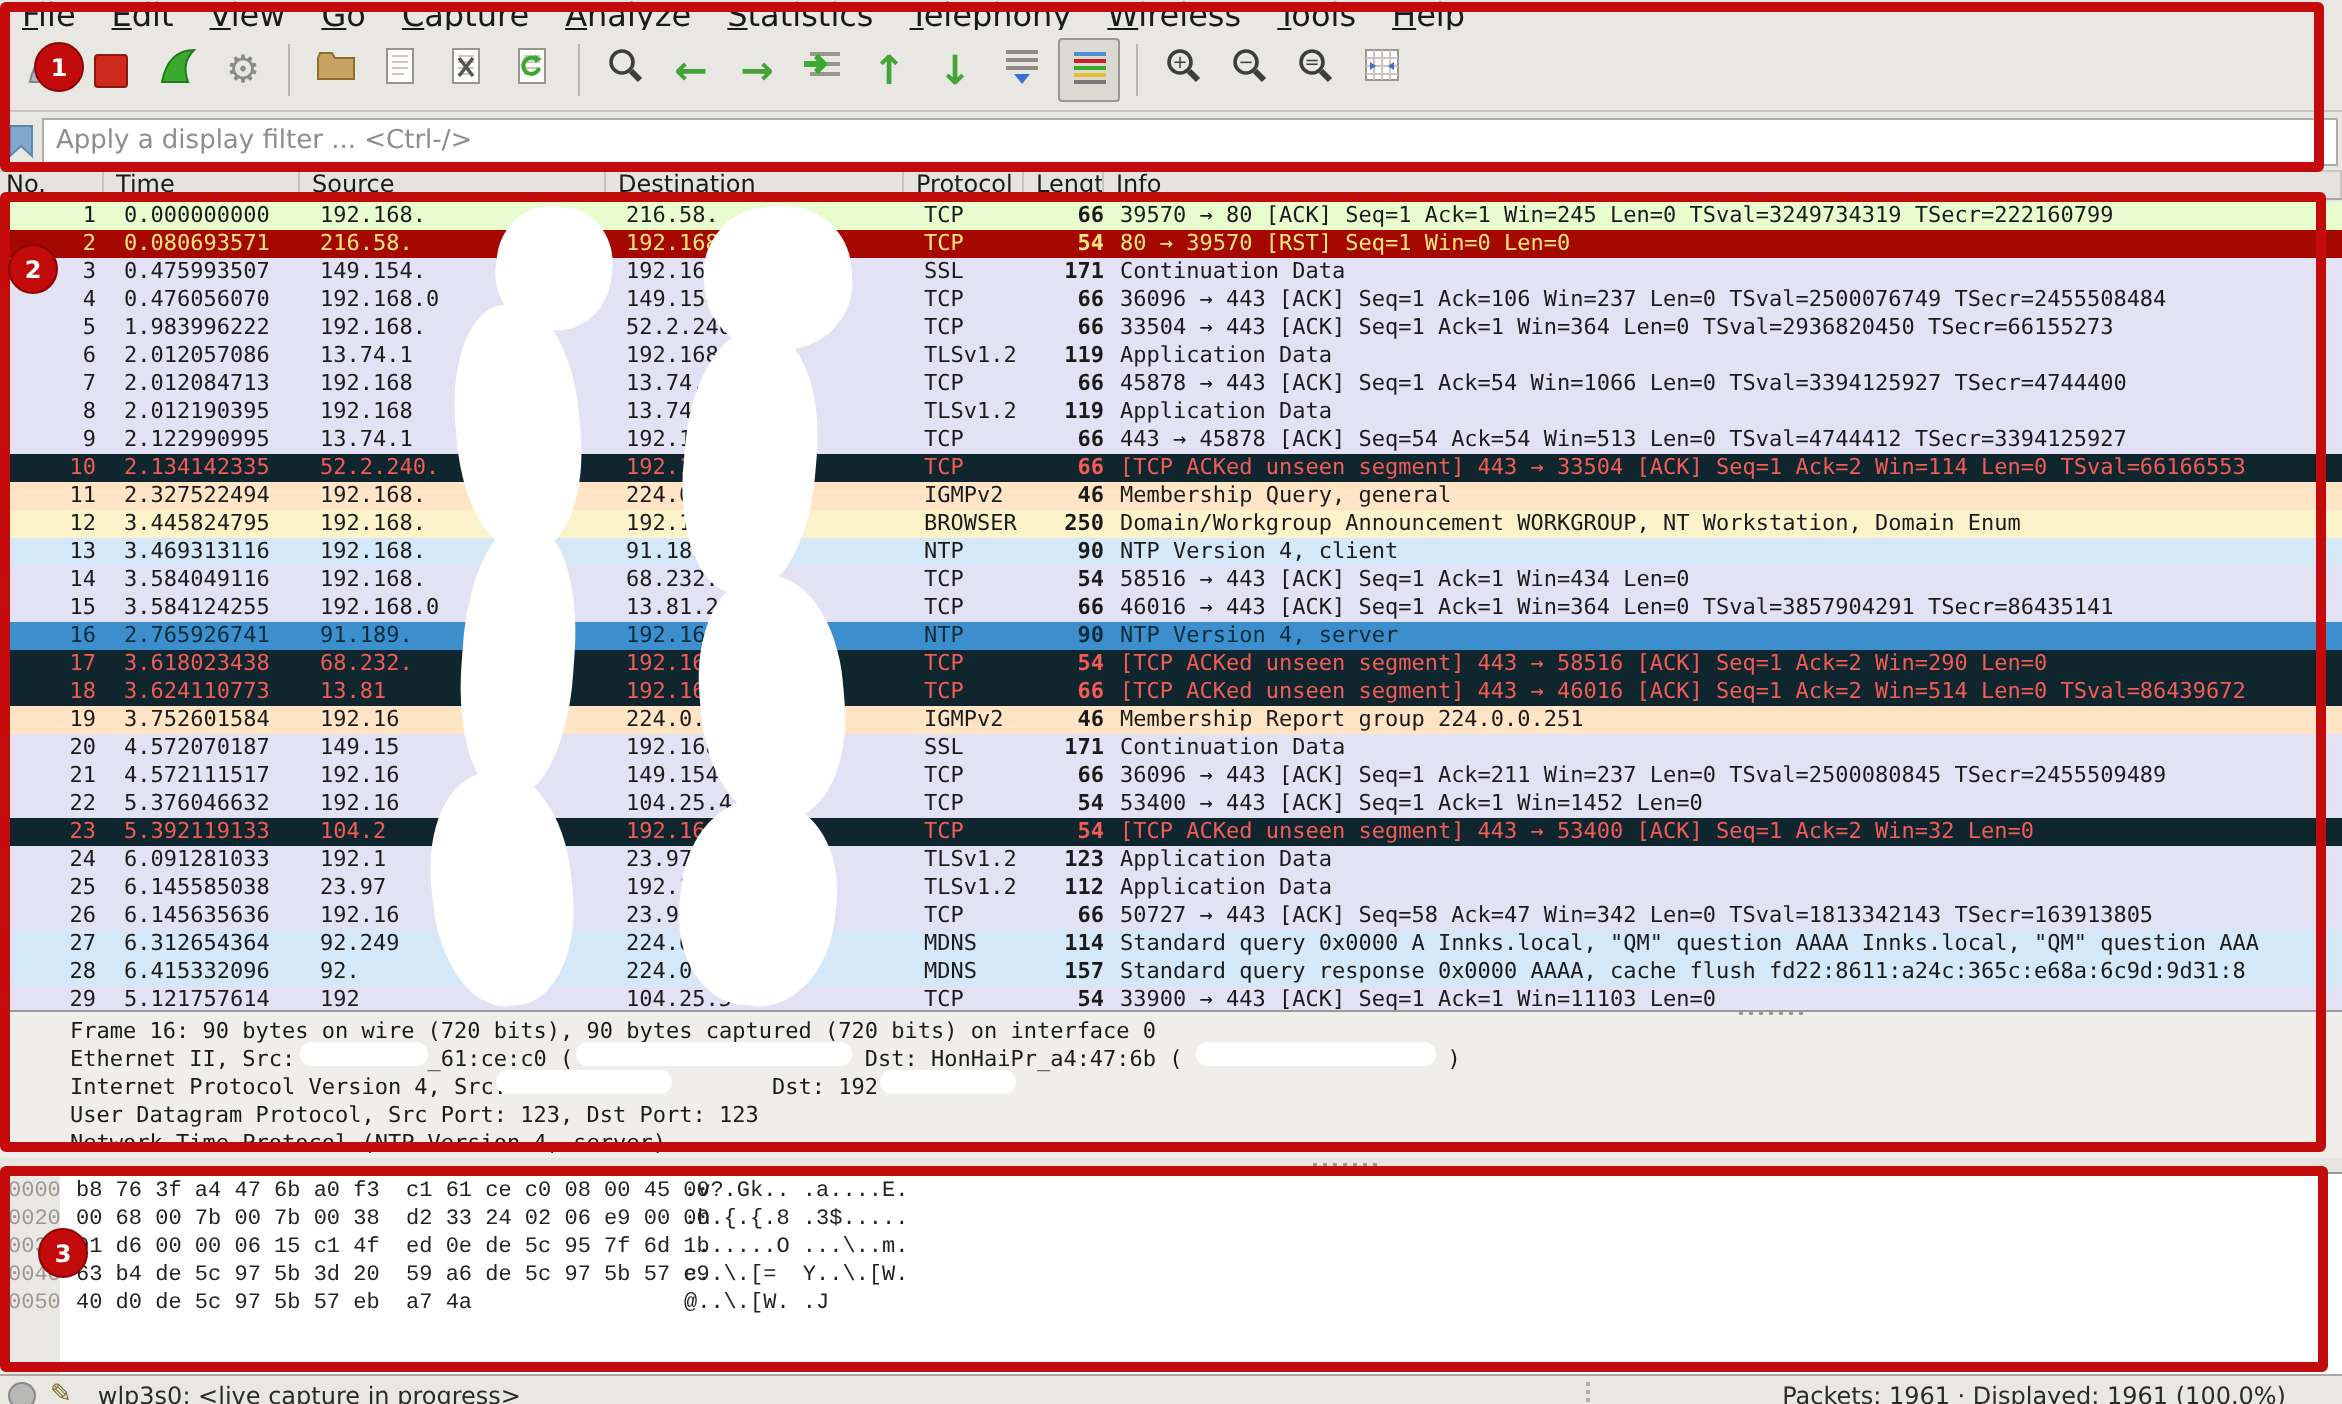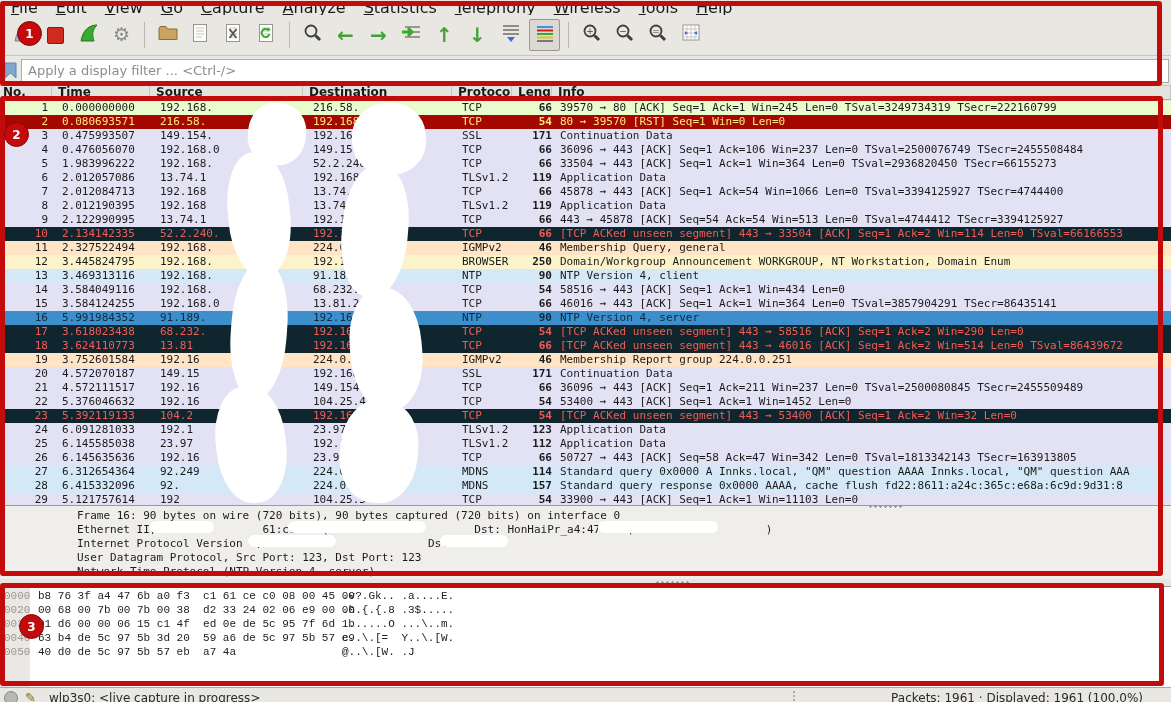--- a/index.html
+++ b/index.html
@@ -27,21 +27,21 @@
     display:flex;align-items:center;padding:0 2px;box-sizing:border-box;}
   .bookmark{width:16px;height:18px;display:flex;align-items:center;justify-content:center;margin-right:3px;}
   .filter-input{flex:1;height:22px;border:1px solid #aeaca8;background:#ffffff;
     font-size:13px;color:#15803d;padding:0 6px;font-family:"DejaVu Sans",sans-serif;}
   .filter-input::placeholder{color:#8d8d8d;opacity:1;}
 
   
   .grid7{display:grid;grid-template-columns:52px 98px 153px 149px 60px 40px 1fr;}
   .colheader{position:absolute;left:0;top:85px;width:100%;height:15px;background:#e5e3de;
     border-top:1px solid #c8c6c1;border-bottom:1px solid #a8a6a1;box-sizing:border-box;
-    font-size:12px;color:#1a1a1a;font-weight:bold;}
+    font-size:12px;color:#1a1a1a;}
   .hcell{overflow:hidden;white-space:nowrap;border-right:1px solid #c6c4bf;line-height:13px;padding-left:6px;box-sizing:border-box;}
   .hcell.first{padding-left:3px;}
   .plist{position:absolute;left:0;top:101px;width:100%;height:404px;overflow:hidden;
     background:#ffffff;font-family:"DejaVu Sans Mono",monospace;font-size:11px;}
   .prow{height:14px;line-height:14px;white-space:pre;overflow:hidden;color:#1b1b1b;}
   .prow>div{overflow:hidden;white-space:pre;box-sizing:border-box;}
   .c-no{text-align:right;padding-right:4px;}
   .c-time,.c-src,.c-dst,.c-proto{padding-left:10px;}
   .c-len{text-align:right;font-weight:bold;}
   .c-info{padding-left:8px;}
@@ -52,21 +52,21 @@
   .row-cream{background:#ffe4c6;}
   .row-yellow{background:#fcf3cb;}
   .row-blue{background:#d4e8f7;}
   .row-sel{background:#3d8ecd;color:#0a2c3c;}
 
   
   .details{position:absolute;left:0;top:505px;width:100%;height:74px;background:#efeeea;
     border-top:1px solid #9c9a95;box-sizing:border-box;overflow:hidden;
     font-family:"DejaVu Sans Mono",monospace;font-size:11px;color:#1b1b1b;}
   .dline{white-space:pre;height:14px;line-height:14px;padding-left:35px;}
-  .details-inner{padding-top:3px;margin-left:42px;}
+  .details-inner{padding-top:3px;}
 
   
   .splitter{position:absolute;left:0;top:579px;width:100%;height:7px;background:#e7e5e0;}
   .grip{position:absolute;width:34px;height:3px;
     background-image:radial-gradient(circle,#9a9892 1px,transparent 1.2px);
     background-size:5px 3px;background-repeat:repeat-x;}
 
   
   .hexpane{position:absolute;left:0;top:586px;width:100%;height:101px;background:#ffffff;
     border-top:1px solid #9c9a95;box-sizing:border-box;overflow:hidden;
@@ -269,21 +269,21 @@
       <div class="prow grid7 row-lav"><div class="c-no">6</div><div class="c-time">2.012057086</div><div class="c-src">13.74.1</div><div class="c-dst">192.168.</div><div class="c-proto">TLSv1.2</div><div class="c-len">119</div><div class="c-info">Application Data</div></div>
       <div class="prow grid7 row-lav"><div class="c-no">7</div><div class="c-time">2.012084713</div><div class="c-src">192.168</div><div class="c-dst">13.74.19</div><div class="c-proto">TCP</div><div class="c-len">66</div><div class="c-info">45878 → 443 [ACK] Seq=1 Ack=54 Win=1066 Len=0 TSval=3394125927 TSecr=4744400</div></div>
       <div class="prow grid7 row-lav"><div class="c-no">8</div><div class="c-time">2.012190395</div><div class="c-src">192.168</div><div class="c-dst">13.74.19</div><div class="c-proto">TLSv1.2</div><div class="c-len">119</div><div class="c-info">Application Data</div></div>
       <div class="prow grid7 row-lav"><div class="c-no">9</div><div class="c-time">2.122990995</div><div class="c-src">13.74.1</div><div class="c-dst">192.168.</div><div class="c-proto">TCP</div><div class="c-len">66</div><div class="c-info">443 → 45878 [ACK] Seq=54 Ack=54 Win=513 Len=0 TSval=4744412 TSecr=3394125927</div></div>
       <div class="prow grid7 row-bad"><div class="c-no">10</div><div class="c-time">2.134142335</div><div class="c-src">52.2.240.</div><div class="c-dst">192.168</div><div class="c-proto">TCP</div><div class="c-len">66</div><div class="c-info">[TCP ACKed unseen segment] 443 → 33504 [ACK] Seq=1 Ack=2 Win=114 Len=0 TSval=66166553</div></div>
       <div class="prow grid7 row-cream"><div class="c-no">11</div><div class="c-time">2.327522494</div><div class="c-src">192.168.</div><div class="c-dst">224.0.0</div><div class="c-proto">IGMPv2</div><div class="c-len">46</div><div class="c-info">Membership Query, general</div></div>
       <div class="prow grid7 row-yellow"><div class="c-no">12</div><div class="c-time">3.445824795</div><div class="c-src">192.168.</div><div class="c-dst">192.168</div><div class="c-proto">BROWSER</div><div class="c-len">250</div><div class="c-info">Domain/Workgroup Announcement WORKGROUP, NT Workstation, Domain Enum</div></div>
       <div class="prow grid7 row-blue"><div class="c-no">13</div><div class="c-time">3.469313116</div><div class="c-src">192.168.</div><div class="c-dst">91.189.8</div><div class="c-proto">NTP</div><div class="c-len">90</div><div class="c-info">NTP Version 4, client</div></div>
       <div class="prow grid7 row-lav"><div class="c-no">14</div><div class="c-time">3.584049116</div><div class="c-src">192.168.</div><div class="c-dst">68.232.3</div><div class="c-proto">TCP</div><div class="c-len">54</div><div class="c-info">58516 → 443 [ACK] Seq=1 Ack=1 Win=434 Len=0</div></div>
       <div class="prow grid7 row-lav"><div class="c-no">15</div><div class="c-time">3.584124255</div><div class="c-src">192.168.0</div><div class="c-dst">13.81.2</div><div class="c-proto">TCP</div><div class="c-len">66</div><div class="c-info">46016 → 443 [ACK] Seq=1 Ack=1 Win=364 Len=0 TSval=3857904291 TSecr=86435141</div></div>
-      <div class="prow grid7 row-sel"><div class="c-no">16</div><div class="c-time">5.991984352</div><div class="c-src">91.189.</div><div class="c-dst">192.168</div><div class="c-proto">NTP</div><div class="c-len">90</div><div class="c-info">NTP Version 4, server</div></div>
+      <div class="prow grid7 row-sel"><div class="c-no">16</div><div class="c-time">2.765926741</div><div class="c-src">91.189.</div><div class="c-dst">192.168</div><div class="c-proto">NTP</div><div class="c-len">90</div><div class="c-info">NTP Version 4, server</div></div>
       <div class="prow grid7 row-bad"><div class="c-no">17</div><div class="c-time">3.618023438</div><div class="c-src">68.232.</div><div class="c-dst">192.168</div><div class="c-proto">TCP</div><div class="c-len">54</div><div class="c-info">[TCP ACKed unseen segment] 443 → 58516 [ACK] Seq=1 Ack=2 Win=290 Len=0</div></div>
       <div class="prow grid7 row-bad"><div class="c-no">18</div><div class="c-time">3.624110773</div><div class="c-src">13.81</div><div class="c-dst">192.168</div><div class="c-proto">TCP</div><div class="c-len">66</div><div class="c-info">[TCP ACKed unseen segment] 443 → 46016 [ACK] Seq=1 Ack=2 Win=514 Len=0 TSval=86439672</div></div>
       <div class="prow grid7 row-cream"><div class="c-no">19</div><div class="c-time">3.752601584</div><div class="c-src">192.16</div><div class="c-dst">224.0.0.</div><div class="c-proto">IGMPv2</div><div class="c-len">46</div><div class="c-info">Membership Report group 224.0.0.251</div></div>
       <div class="prow grid7 row-lav"><div class="c-no">20</div><div class="c-time">4.572070187</div><div class="c-src">149.15</div><div class="c-dst">192.168.</div><div class="c-proto">SSL</div><div class="c-len">171</div><div class="c-info">Continuation Data</div></div>
       <div class="prow grid7 row-lav"><div class="c-no">21</div><div class="c-time">4.572111517</div><div class="c-src">192.16</div><div class="c-dst">149.154.</div><div class="c-proto">TCP</div><div class="c-len">66</div><div class="c-info">36096 → 443 [ACK] Seq=1 Ack=211 Win=237 Len=0 TSval=2500080845 TSecr=2455509489</div></div>
       <div class="prow grid7 row-lav"><div class="c-no">22</div><div class="c-time">5.376046632</div><div class="c-src">192.16</div><div class="c-dst">104.25.4</div><div class="c-proto">TCP</div><div class="c-len">54</div><div class="c-info">53400 → 443 [ACK] Seq=1 Ack=1 Win=1452 Len=0</div></div>
       <div class="prow grid7 row-bad"><div class="c-no">23</div><div class="c-time">5.392119133</div><div class="c-src">104.2</div><div class="c-dst">192.168.</div><div class="c-proto">TCP</div><div class="c-len">54</div><div class="c-info">[TCP ACKed unseen segment] 443 → 53400 [ACK] Seq=1 Ack=2 Win=32 Len=0</div></div>
       <div class="prow grid7 row-lav"><div class="c-no">24</div><div class="c-time">6.091281033</div><div class="c-src">192.1</div><div class="c-dst">23.97.21</div><div class="c-proto">TLSv1.2</div><div class="c-len">123</div><div class="c-info">Application Data</div></div>
       <div class="prow grid7 row-lav"><div class="c-no">25</div><div class="c-time">6.145585038</div><div class="c-src">23.97</div><div class="c-dst">192.168.</div><div class="c-proto">TLSv1.2</div><div class="c-len">112</div><div class="c-info">Application Data</div></div>
       <div class="prow grid7 row-lav"><div class="c-no">26</div><div class="c-time">6.145635636</div><div class="c-src">192.16</div><div class="c-dst">23.97.21</div><div class="c-proto">TCP</div><div class="c-len">66</div><div class="c-info">50727 → 443 [ACK] Seq=58 Ack=47 Win=342 Len=0 TSval=1813342143 TSecr=163913805</div></div>

